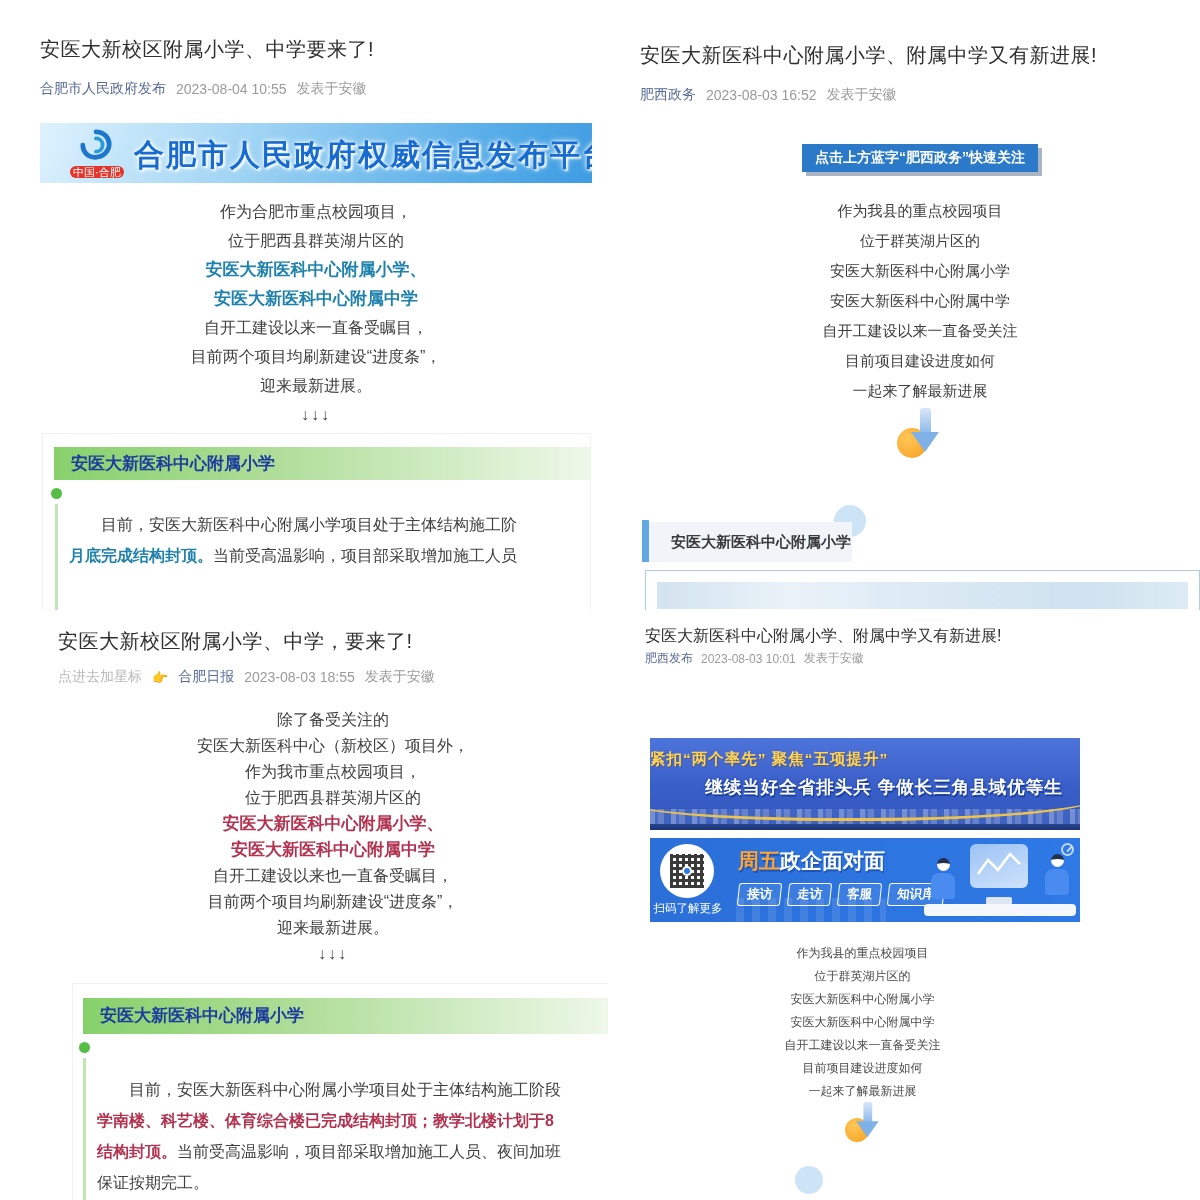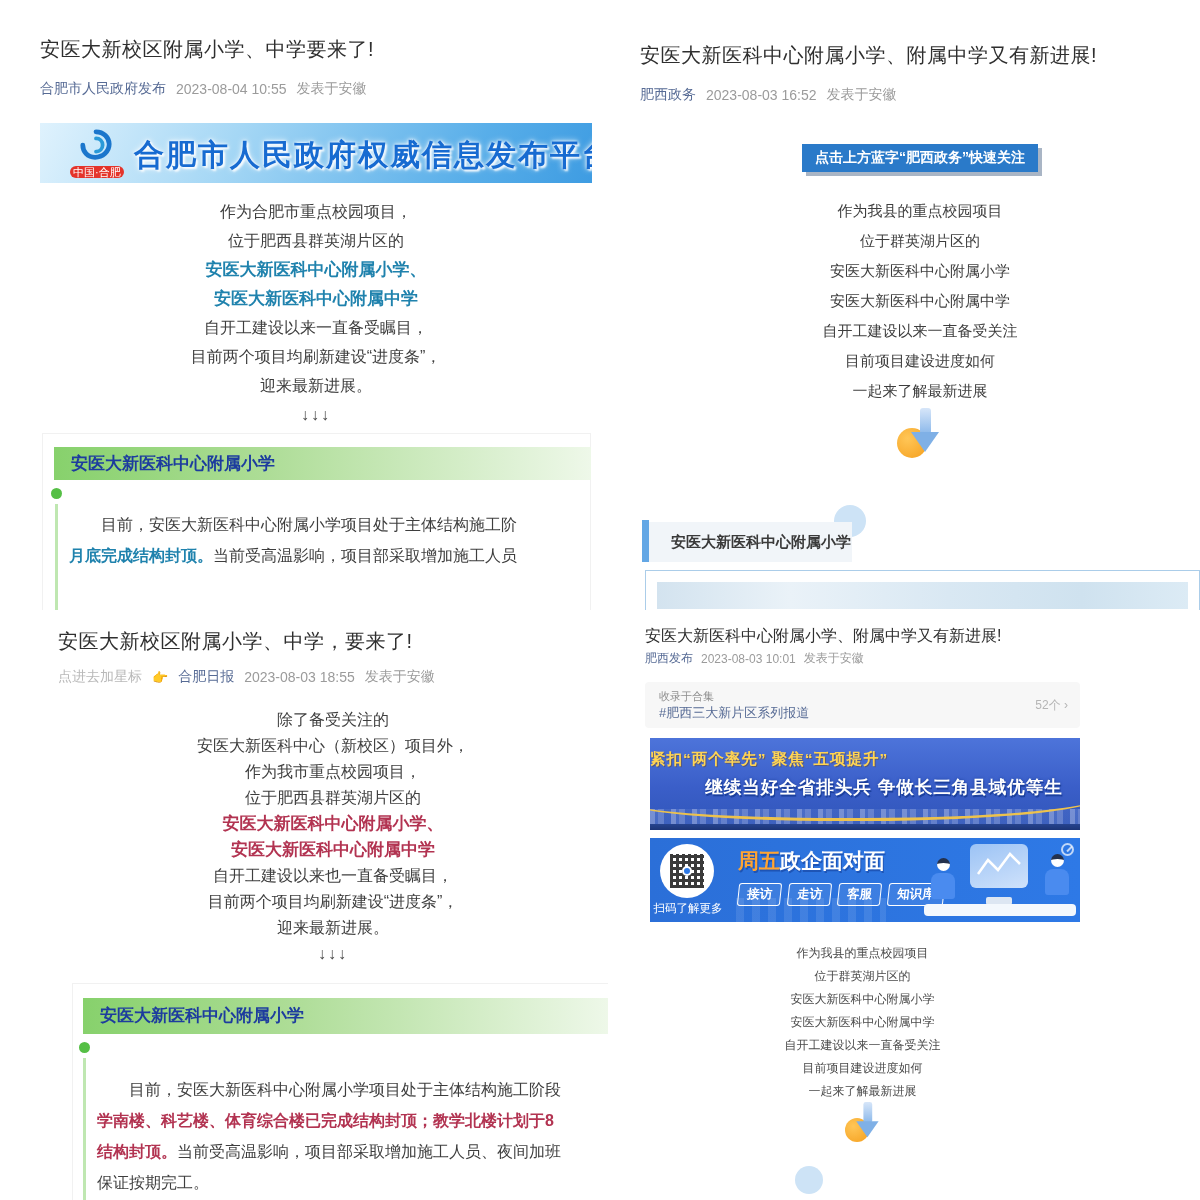--- a/index.html
+++ b/index.html
@@ -274,28 +274,20 @@
   </section>
 
   <section class="article" id="a4">
     <h1 class="title">安医大新医科中心附属小学、附属中学又有新进展!</h1>
     <div class="meta">
       <a class="author">肥西发布</a>
       <span>2023-08-03 10:01</span>
       <span>发表于安徽</span>
     </div>
 
-    <div class="coll-card">
-      <div class="coll-label">收录于合集</div>
-      <div class="coll-name">#肥西三大新片区系列报道</div>
-      <div class="coll-count">
-        <span>52个</span>
-        <span>›</span>
-      </div>
-    </div>
 
     <div class="b1">
       <div class="b1-l1">紧扣“两个率先”  聚焦“五项提升”</div>
       <div class="b1-l2">继续当好全省排头兵 争做长三角县域优等生</div>
       <div class="b1-sky"></div>
       <div class="b1-wave"></div>
       <div class="b1-ground"></div>
     </div>
 
     <div class="b2">

